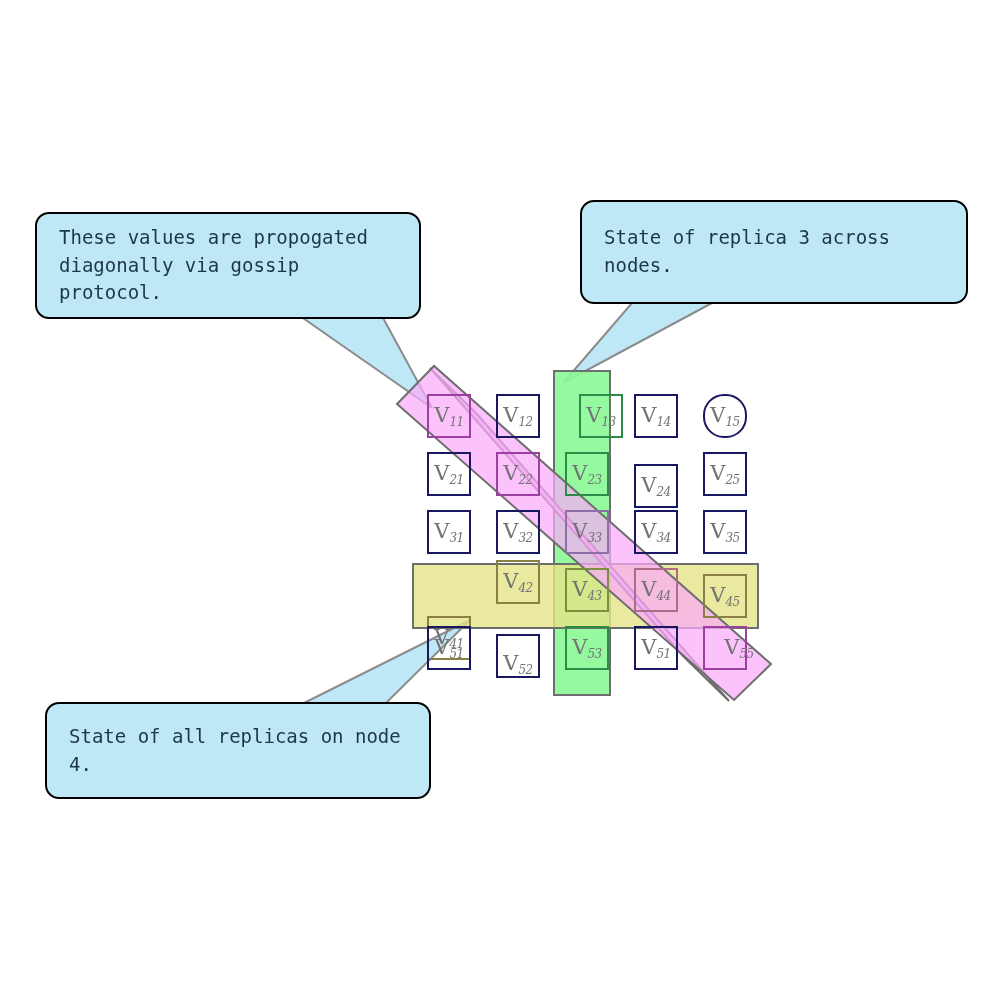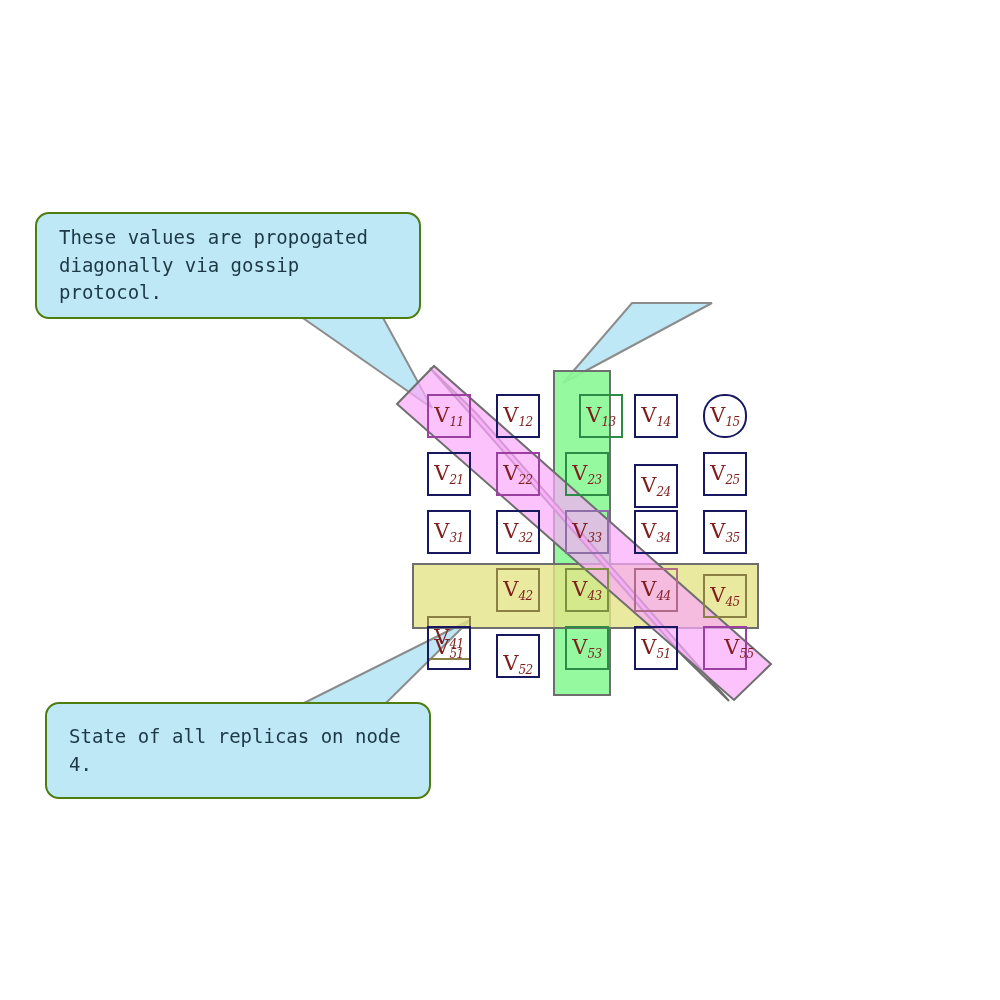--- a/index.html
+++ b/index.html
@@ -45,21 +45,21 @@
     position: absolute;
     width: 44px;
     height: 44px;
     box-sizing: border-box;
     border: 2px solid #181860;
     background: transparent;
     display: flex;
     align-items: center;
     justify-content: center;
     font-family: "DejaVu Serif", serif;
-    color: #7f1d1d;
+    color: #737373;
     font-size: 21px;
     line-height: 1;
   }
   .cell .vlabel {
     font-family: "DejaVu Serif", serif;
     font-size: 21px;
     letter-spacing: 0px;
   }
   .cell .vlabel sub {
     font-size: 12px;
@@ -79,21 +79,21 @@
   .cell.on-diag.on-row { border-color: #b06a8a; }
   
   .cell.on-col.on-row  { border-color: #7d9040; }
 
   
   .callout {
     position: absolute;
     z-index: 4;
     box-sizing: border-box;
     background: #bfe8f7;
-    border: 2px solid #4d7c0f;
+    border: 2px solid #000000;
     border-radius: 14px;
     display: flex;
     align-items: center;
     padding: 0 22px;
   }
   .callout-text {
     font-family: "DejaVu Sans Mono", monospace;
     font-size: 19px;
     line-height: 1.45;
     color: #1c3845;
@@ -176,21 +176,21 @@
     <div class="cell" style="left:207px; top:116px;">
       <span class="vlabel">V<sub>34</sub></span>
     </div>
     <div class="cell" style="left:276px; top:116px;">
       <span class="vlabel">V<sub>35</sub></span>
     </div>
 
     <div class="cell on-row" style="left:0px;  top:174px;margin-top:48px;">
       <span class="vlabel">V<sub>41</sub></span>
     </div>
-    <div class="cell on-row" style="left:69px; top:174px;justify-content:center;">
+    <div class="cell on-row" style="left:69px; top:166px;justify-content:center;">
       <span class="vlabel">V<sub>42</sub></span>
     </div>
     <div class="cell on-col on-row" style="left:138px; top:174px;">
       <span class="vlabel">V<sub>43</sub></span>
     </div>
     <div class="cell on-diag on-row" style="left:207px; top:174px;">
       <span class="vlabel">V<sub>44</sub></span>
     </div>
     <div class="cell on-row" style="left:276px; top:180px;">
       <span class="vlabel">V<sub>45</sub></span>
@@ -211,18 +211,21 @@
     <div class="cell on-diag" style="left:276px; top:232px;padding-left:28px;">
       <span class="vlabel">V<sub>55</sub></span>
     </div>
   </div>
 
   <div class="callout" id="callout-diagonal">
     <span class="callout-text">These values are propogated
 diagonally via gossip protocol.</span>
   </div>
 
+  <div class="callout" id="callout-replica">
+    <span class="callout-text">State of replica 3 across nodes.</span>
+  </div>
 
   <div class="callout" id="callout-node">
     <span class="callout-text">State of all replicas on node 4.</span>
   </div>
 
 </div>
 
 </body></html>

